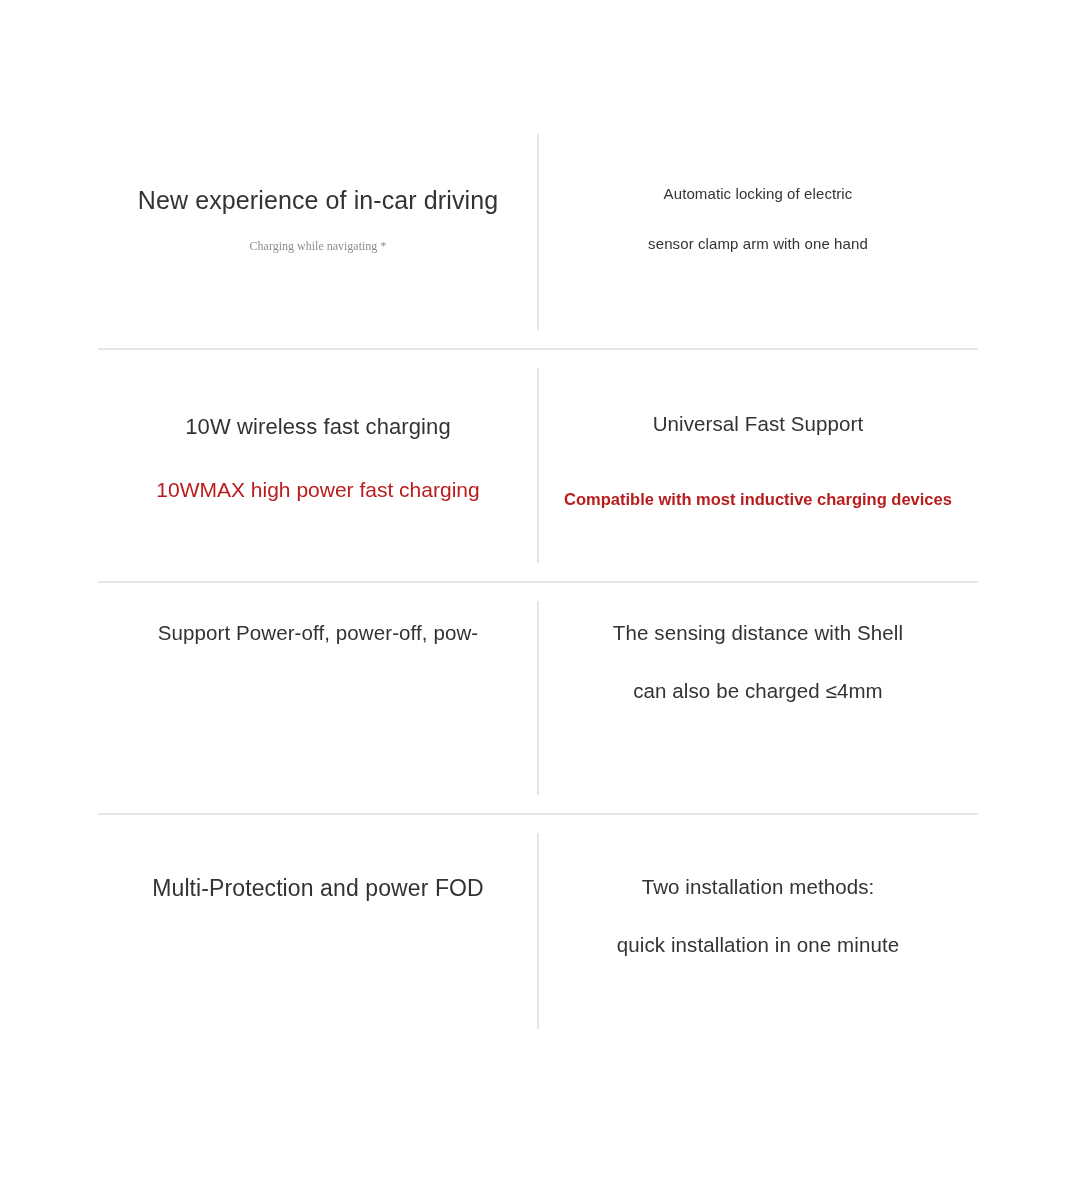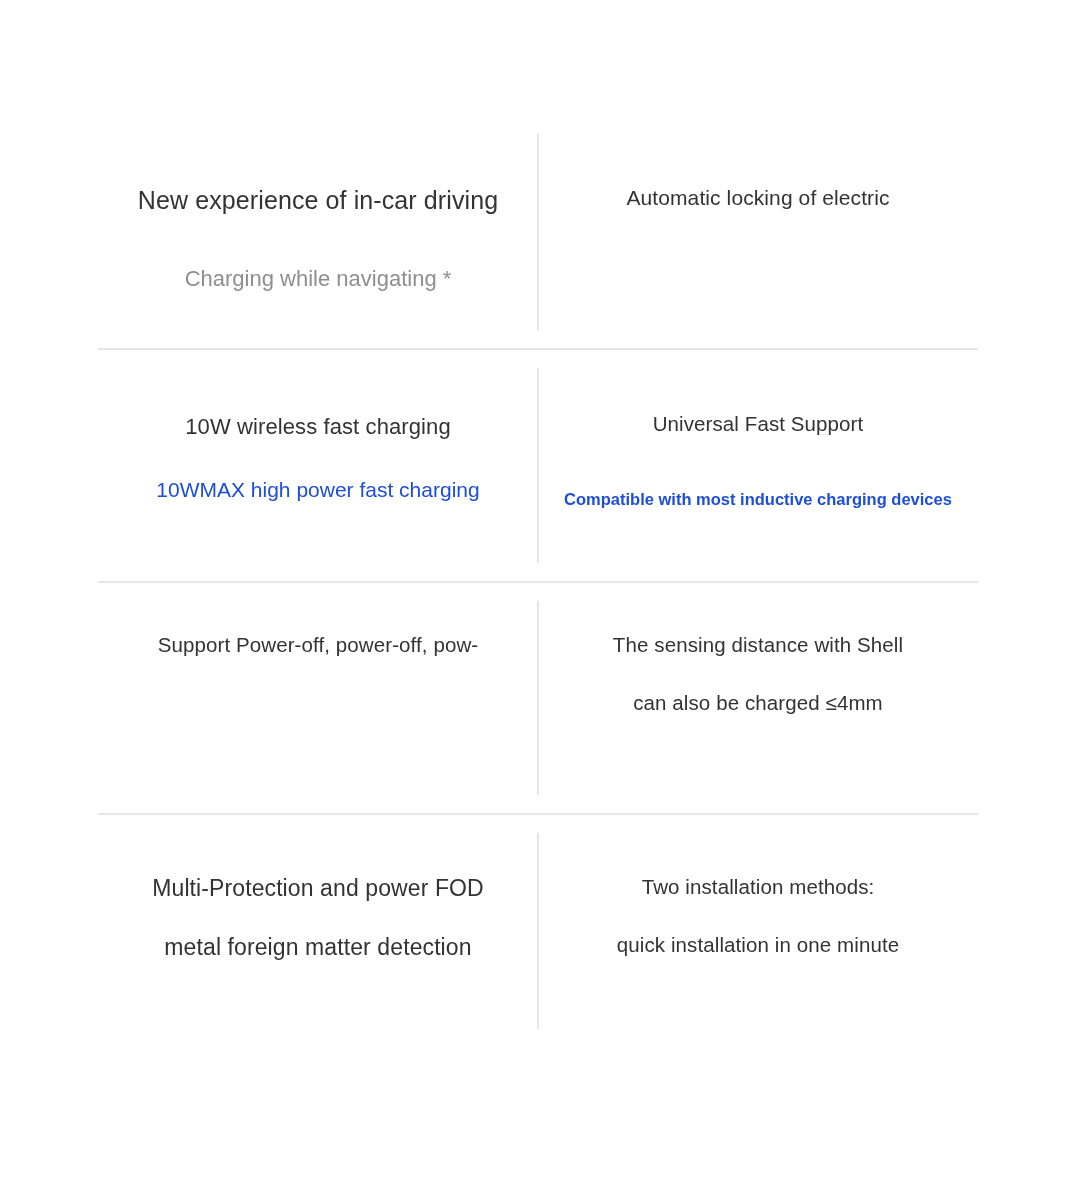--- a/index.html
+++ b/index.html
@@ -70,32 +70,32 @@
     letter-spacing: 0.1px;
   }
   .subtitle {
     color: #8e8e8e;
     font-weight: 400;
     line-height: 1.35;
   }
 
   
   .r1 .title   { font-size: 25px; margin-top: 68px; }
-  .r1 .subtitle{ font-size: 22px; margin-top: 46px; }
-  .r1c2 .title { font-size: 21px; }
+  .r1 .subtitle{ font-size: 12px; margin-top: 20px; font-family: Liberation Serif, serif; }
+  .r1c2 .title { font-size: 15px; }
   .r1c2 .title .ln2 { display: block; margin-top: 30px; }
 
   
   .r2 .title   { font-size: 22px; margin-top: 62px; }
-  .r2 .subtitle{ font-size: 21px; margin-top: 34px; color: #1d4ed8; }
+  .r2 .subtitle{ font-size: 21px; margin-top: 34px; color: #b91c1c; }
   .r2c2 .title { font-size: 20.5px; margin-top: 60px; }
   .r2c2 .subtitle { font-size: 16.5px; margin-top: 50px; font-weight: bold; }
 
   
-  .r3 .title   { font-size: 20.5px; margin-top: 48px; }
+  .r3 .title   { font-size: 20.5px; margin-top: 36px; }
   .r3 .title .ln2 { display: block; margin-top: 30px; }
 
   
   .r4 .title   { font-size: 23px; margin-top: 58px; }
   .r4 .title .ln2 { display: block; margin-top: 28px; }
   .r4c2 .title { font-size: 20.5px; margin-top: 58px; }
   .r4c2 .title .ln2 { display: block; margin-top: 30px; }
 
   
   .ghost-layer {
@@ -127,20 +127,21 @@
     <div class="cell row1 col-left r1 r1c1">
       <div class="title">
         <span class="ln1">New experience of in-car driving</span>
       </div>
       <div class="subtitle">Charging while navigating *</div>
     </div>
 
     <div class="cell row1 col-right r1 r1c2">
       <div class="title">
         <span class="ln1">Automatic locking of electric</span>
+        <span class="ln2">sensor clamp arm with one hand</span>
       </div>
     </div>
 
     <div class="cell row2 col-left r2 r2c1">
       <div class="title">
         <span class="ln1">10W wireless fast charging</span>
       </div>
       <div class="subtitle">10WMAX high power fast charging</div>
     </div>
 
@@ -160,21 +161,20 @@
     <div class="cell row3 col-right r3 r3c2">
       <div class="title">
         <span class="ln1">The sensing distance with Shell</span>
         <span class="ln2">can also be charged ≤4mm</span>
       </div>
     </div>
 
     <div class="cell row4 col-left r4 r4c1">
       <div class="title">
         <span class="ln1">Multi-Protection and power FOD</span>
-        <span class="ln2">metal foreign matter detection</span>
       </div>
     </div>
 
     <div class="cell row4 col-right r4 r4c2">
       <div class="title">
         <span class="ln1">Two installation methods:</span>
         <span class="ln2">quick installation in one minute</span>
       </div>
     </div>
 

